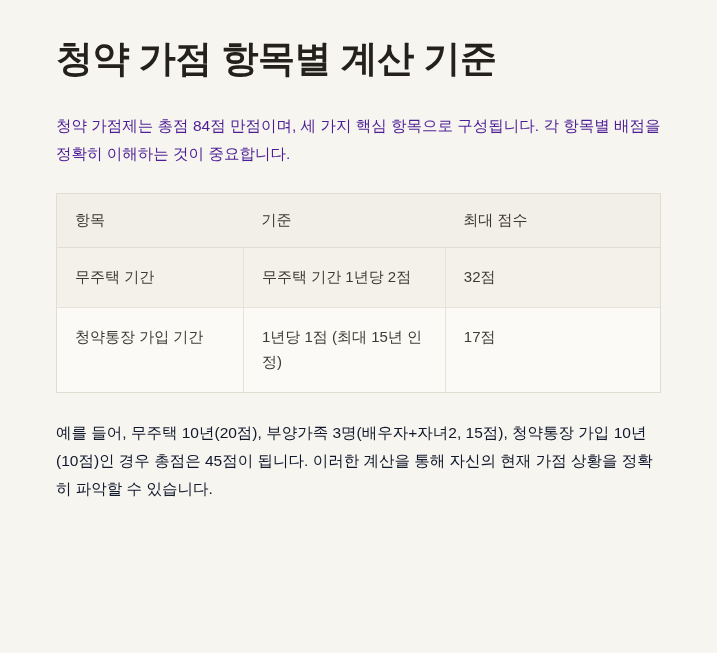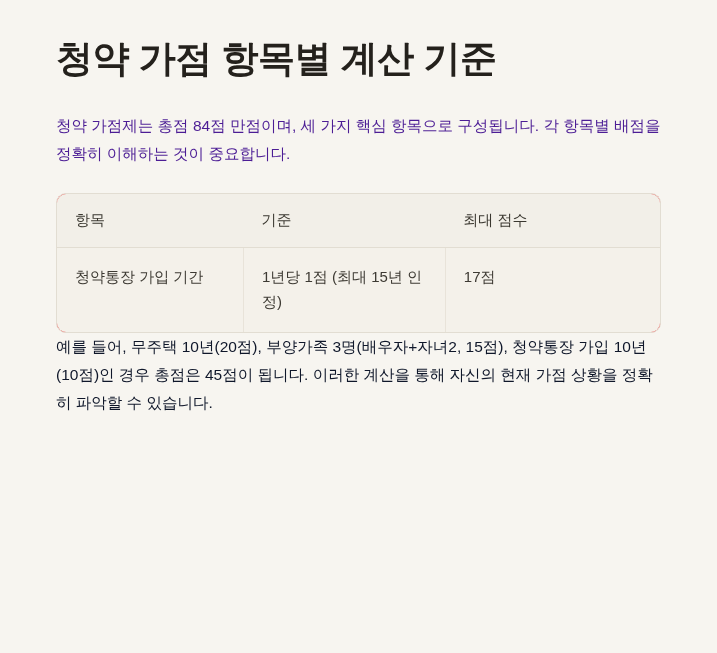--- a/index.html
+++ b/index.html
@@ -30,23 +30,24 @@
   }
   .intro {
     font-size: 15.5px;
     line-height: 1.78;
     color: #4c1d95;
     margin: 0 0 26px 0;
     max-width: 610px;
   }
   .table-wrap {
     border: 1px solid #e2ddd2;
-    border-radius: 10px;
+    border-radius: 1px;
     overflow: hidden;
     background: #ef4444;
+    margin-bottom: 26px;
   }
   table.criteria {
     width: 100%;
     border-collapse: collapse;
     table-layout: fixed;
   }
   table.criteria th {
     text-align: left;
     font-size: 15px;
     font-weight: normal;
@@ -100,20 +101,25 @@
     <table class="criteria">
       <thead>
         <tr>
           <th>항목</th>
           <th>기준</th>
           <th>최대 점수</th>
         </tr>
       </thead>
       <tbody>
         <tr>
+          <td>무주택 기간</td>
+          <td>무주택 기간 1년당 2점</td>
+          <td>32점</td>
+        </tr>
+        <tr>
           <td>청약통장 가입 기간</td>
           <td>1년당 1점 (최대 15년 인정)</td>
           <td>17점</td>
         </tr>
       </tbody>
     </table>
   </div>
 
   <p class="outro">예를 들어, 무주택 10년(20점), 부양가족 3명(배우자+자녀2, 15점), 청약통장 가입 10년(10점)인 경우 총점은 45점이 됩니다. 이러한 계산을 통해 자신의 현재 가점 상황을 정확히 파악할 수 있습니다.</p>
 

